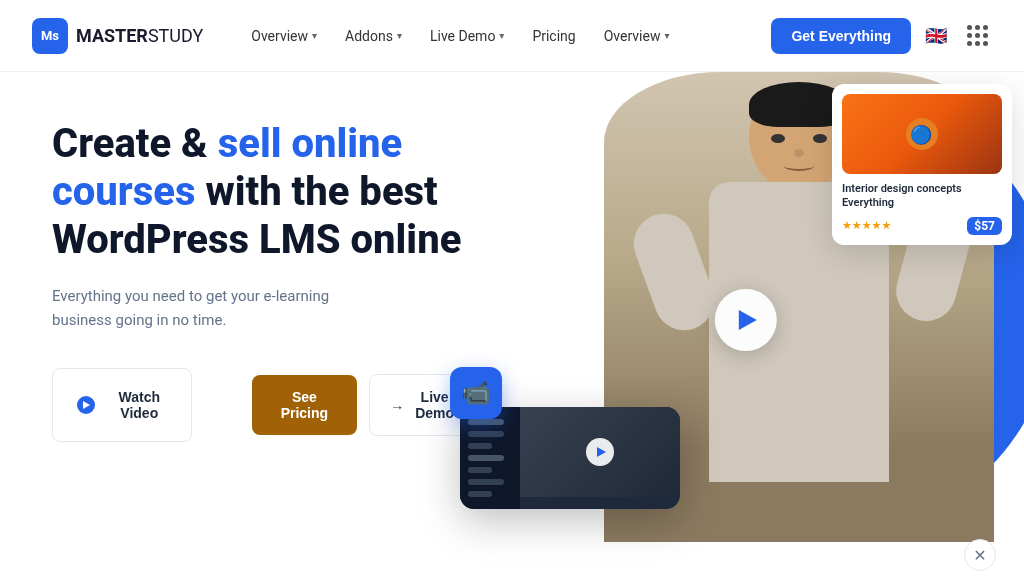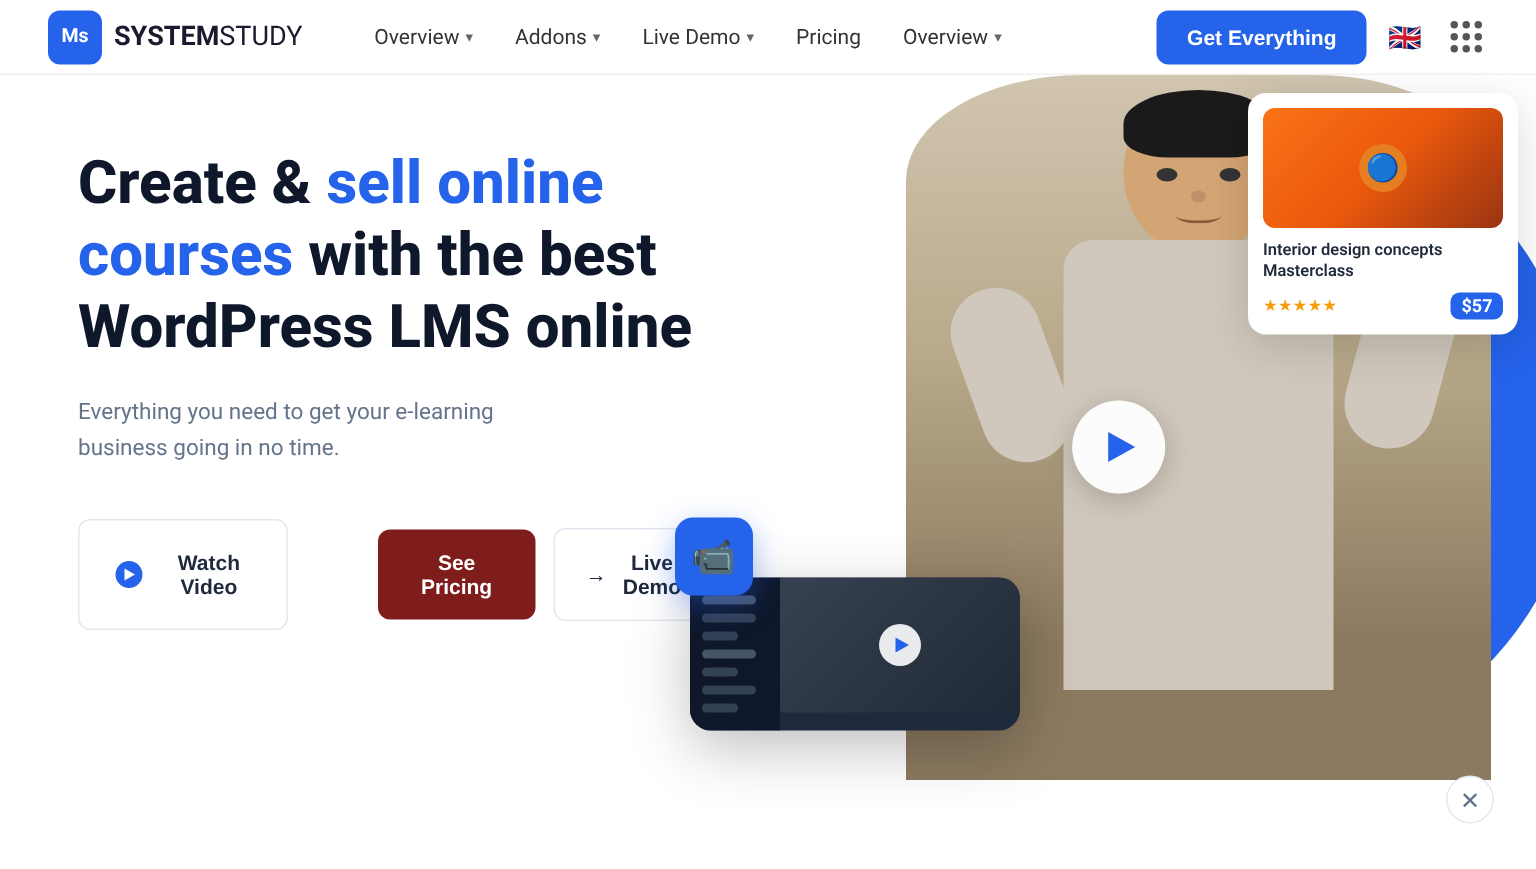--- a/index.html
+++ b/index.html
@@ -10,21 +10,21 @@
       height: 579px;
       overflow: hidden;
       position: relative;
     }
 
     
     nav {
       display: flex;
       align-items: center;
       padding: 0 32px;
-      height: 50px;
+      height: 72px;
       border-bottom: 1px solid #f0f0f0;
       background: #fff;
       position: relative;
       z-index: 10;
     }
     .logo {
       display: flex;
       align-items: center;
       gap: 8px;
       margin-right: 36px;
@@ -187,21 +187,21 @@
       flex-shrink: 0;
     }
     .btn-watch .play-icon::after {
       content: '';
       border-style: solid;
       border-width: 4px 0 4px 7px;
       border-color: transparent transparent transparent #fff;
       margin-left: 1px;
     }
     .btn-pricing {
-      background: #7f1d1d;
+      background: #a16207;
       color: #fff;
       border: none;
       padding: 14px 24px;
       border-radius: 8px;
       font-size: 14px;
       font-weight: 600;
       cursor: pointer;
       margin-left: 48px;
     }
     .btn-livedemo {
@@ -436,21 +436,21 @@
   </style>
 </head>
 <body>
 
 <nav>
   <div class="logo">
     <div class="logo-icon">
       <span>Ms</span>
     </div>
     <span class="logo-text">
-      <strong>SYSTEM</strong><span>STUDY</span>
+      <strong>MASTER</strong><span>STUDY</span>
     </span>
   </div>
 
   <div class="nav-links">
     <div class="nav-item">
       <span>Overview</span>
       <span class="chevron">▾</span>
     </div>
     <div class="nav-item">
       <span>Addons</span>
@@ -532,21 +532,21 @@
         <div style="position:absolute; top:130px; right:30px; width:60px; height:120px; background:#d0c8bc; border-radius:30px; transform:rotate(15deg);"></div>
       </div>
     </div>
 
     <div class="center-play" style="position:absolute; top:48%; left:50%; transform:translate(-60%, -50%);"></div>
 
     <div class="course-card">
       <div class="course-card-img">
         <div class="blender-icon">🔵</div>
       </div>
-      <div class="course-card-title">Interior design concepts Masterclass</div>
+      <div class="course-card-title">Interior design concepts Everything</div>
       <div class="course-card-bottom">
         <span class="stars">★★★★★</span>
         <span class="price-badge">$57</span>
       </div>
     </div>
 
     <div class="zoom-card">
       <span class="zoom-icon">📹</span>
     </div>
 

